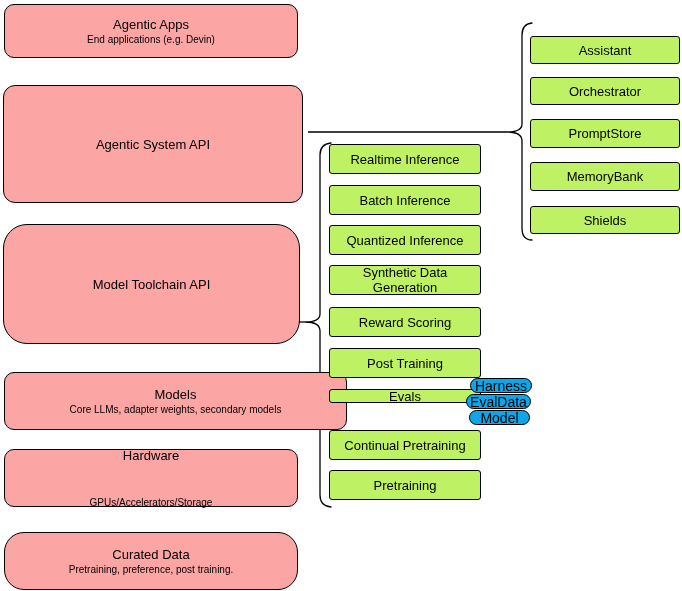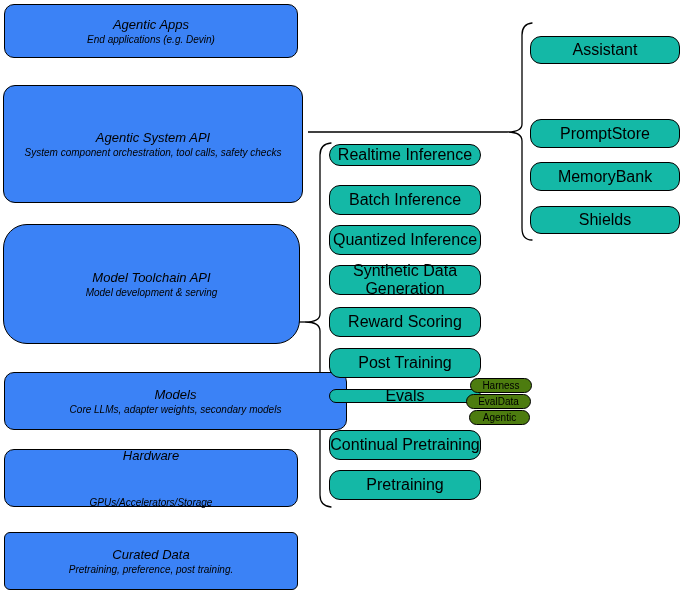--- a/index.html
+++ b/index.html
@@ -3,37 +3,37 @@
 <meta charset="utf-8">
 <style>
   html,body{margin:0;padding:0;background:#ffffff;}
   .canvas{
     position:relative;width:682px;height:591px;background:#ffffff;
     font-family:"Liberation Sans","DejaVu Sans",sans-serif;color:#000;
     overflow:hidden;
   }
   .wires{position:absolute;left:0;top:0;z-index:0;pointer-events:none;}
   .node{
-    position:absolute;box-sizing:border-box;background:#3b82f6;
+    position:absolute;box-sizing:border-box;background:#fca5a5;
     border:1.2px solid #000;display:flex;flex-direction:column;
-    justify-content:center;align-items:center;text-align:center;z-index:1;font-style:italic;
+    justify-content:center;align-items:center;text-align:center;z-index:1;
   }
   .node-title{font-size:13px;line-height:17px;}
   .node-sub{font-size:10px;line-height:14px;}
   .chip{
-    position:absolute;box-sizing:border-box;background:#14b8a6;
-    border:1.2px solid #000;border-radius:11px;display:flex;
+    position:absolute;box-sizing:border-box;background:#bef264;
+    border:1.2px solid #000;border-radius:3px;display:flex;
     justify-content:center;align-items:center;text-align:center;
-    font-size:16px;z-index:1;
+    font-size:13px;z-index:1;
   }
   .pill{
-    position:absolute;box-sizing:border-box;background:#4d7c0f;
+    position:absolute;box-sizing:border-box;background:#0ea5e9;
     border:1.2px solid #000;border-radius:9px;display:flex;
     justify-content:center;align-items:center;text-align:center;
-    font-size:10px;line-height:10px;z-index:2;
+    font-size:14px;line-height:10px;z-index:2;
   }
 </style>
 </head>
 <body>
 
 <div class="canvas">
 
   <svg class="wires" width="682" height="591" viewBox="0 0 682 591">
 
     <path d="M308,132 L507,132" stroke="#000" stroke-width="1.3" fill="none"></path>
@@ -45,55 +45,54 @@
     <path d="M532,23 Q522,24 522,35 L522,124 Q522,132 507,132 Q522,132 522,141 L522,228 Q522,240 532,240" stroke="#000" stroke-width="1.3" fill="none" stroke-linecap="round"></path>
   </svg>
 
   <div class="node" style="left:4px;top:4px;width:294px;height:54px;border-radius:10px;">
     <div class="node-title">Agentic Apps</div>
     <div class="node-sub">End applications (e.g. Devin)</div>
   </div>
 
   <div class="node" style="left:3px;top:85px;width:300px;height:118px;border-radius:12px;">
     <div class="node-title">Agentic System API</div>
-    <div class="node-sub">System component orchestration, tool calls, safety checks</div>
   </div>
 
   <div class="node" style="left:3px;top:224px;width:297px;height:120px;border-radius:24px;">
     <div class="node-title">Model Toolchain API</div>
-    <div class="node-sub">Model development &amp; serving</div>
   </div>
 
   <div class="node" style="left:4px;top:372px;width:343px;height:58px;border-radius:10px;">
     <div class="node-title">Models</div>
     <div class="node-sub">Core LLMs, adapter weights, secondary models</div>
   </div>
 
   <div class="node" style="left:4px;top:449px;width:294px;height:58px;border-radius:10px;gap:32px;">
     <div class="node-title">Hardware</div>
     <div class="node-sub">GPUs/Accelerators/Storage</div>
   </div>
 
-  <div class="node" style="left:4px;top:532px;width:294px;height:58px;border-radius:6px;">
+  <div class="node" style="left:4px;top:532px;width:294px;height:58px;border-radius:20px;">
     <div class="node-title">Curated Data</div>
     <div class="node-sub">Pretraining, preference, post training.</div>
   </div>
 
-  <div class="chip" style="left:329px;top:144px;width:152px;height:22px;">Realtime Inference</div>
+  <div class="chip" style="left:329px;top:144px;width:152px;height:30px;">Realtime Inference</div>
   <div class="chip" style="left:329px;top:185px;width:152px;height:30px;">Batch Inference</div>
   <div class="chip" style="left:329px;top:225px;width:152px;height:30px;">Quantized Inference</div>
   <div class="chip" style="left:329px;top:265px;width:152px;height:30px;">Synthetic Data Generation</div>
   <div class="chip" style="left:329px;top:307px;width:152px;height:30px;">Reward Scoring</div>
   <div class="chip" style="left:329px;top:348px;width:152px;height:30px;">Post Training</div>
   <div class="chip" style="left:329px;top:389px;width:152px;height:14px;">Evals</div>
   <div class="chip" style="left:329px;top:430px;width:152px;height:30px;">Continual Pretraining</div>
   <div class="chip" style="left:329px;top:470px;width:152px;height:30px;">Pretraining</div>
 
   <div class="pill" style="left:470px;top:378px;width:62px;height:15px;">Harness</div>
   <div class="pill" style="left:466px;top:394px;width:65px;height:15px;">EvalData</div>
-  <div class="pill" style="left:469px;top:410px;width:61px;height:15px;">Agentic</div>
+  <div class="pill" style="left:469px;top:410px;width:61px;height:15px;">Model</div>
 
   <div class="chip" style="left:530px;top:36px;width:150px;height:28px;">Assistant</div>
+  <div class="chip" style="left:530px;top:77px;width:150px;height:28px;">Orchestrator</div>
   <div class="chip" style="left:530px;top:119px;width:150px;height:29px;">PromptStore</div>
   <div class="chip" style="left:530px;top:162px;width:150px;height:29px;">MemoryBank</div>
   <div class="chip" style="left:530px;top:206px;width:150px;height:28px;">Shields</div>
 
 </div>
 
 </body></html>

